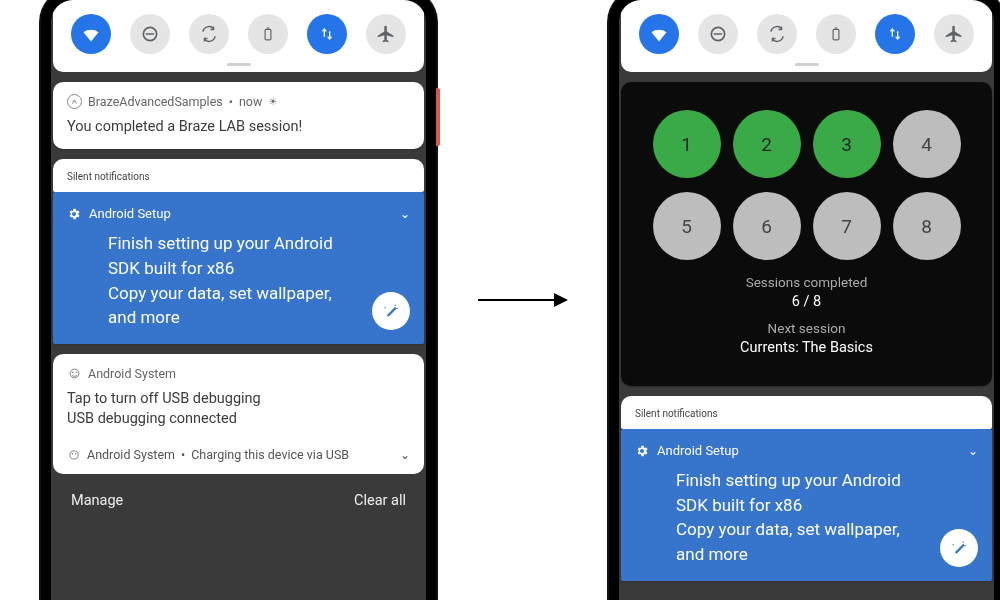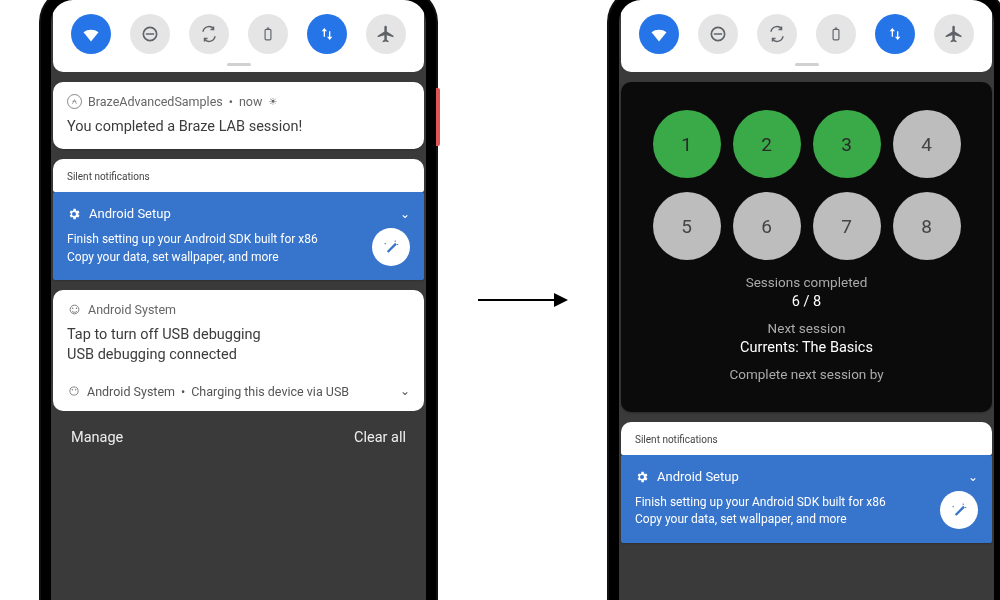--- a/index.html
+++ b/index.html
@@ -17,21 +17,21 @@
   .qs-handle{position:absolute;bottom:6px;left:50%;transform:translateX(-50%);width:24px;height:3px;background:#d0d0d0;border-radius:2px;}
   
   .card{background:#fff;border-radius:10px;margin:0 0 10px 0;padding:12px 14px;font-size:14.5px;color:#333;box-shadow:0 1px 2px rgba(0,0,0,0.2);}
   .card.tight{margin-bottom:2px;border-radius:10px 10px 2px 2px;}
   .notif-header{display:flex;align-items:center;font-size:12.5px;color:#666;margin-bottom:8px;gap:6px;}
   .notif-header .app-icon{width:15px;height:15px;border:1.2px solid #888;border-radius:50%;display:inline-flex;align-items:center;justify-content:center;font-size:9px;color:#888;}
   .notif-body{line-height:1.4;color:#3c3c3c;}
   .section-title{font-size:10px;color:#444;}
   .blue-card{background:#3774cb;color:#fff;border-radius:2px;padding:14px 14px;margin:-2px 0 10px 0;position:relative;box-shadow:0 1px 2px rgba(0,0,0,0.2);}
   .blue-header{display:flex;align-items:center;font-size:13px;gap:1px;margin-bottom:10px;justify-content:space-between;}
-  .blue-body{font-size:12px;line-height:1.45;padding-right:52px;}
+  .blue-body{font-size:17px;line-height:1.45;padding-right:52px;margin-left:41px;}
   .wand-circle{position:absolute;right:14px;bottom:14px;width:38px;height:38px;background:#fff;border-radius:50%;display:flex;align-items:center;justify-content:center;color:#3774cb;}
   .mini-notif{background:#fff;border-radius:2px 2px 10px 10px;padding:12px 14px;font-size:12.5px;color:#555;display:flex;align-items:center;justify-content:space-between;margin:-8px 0 10px 0;}
   .mini-left{display:flex;align-items:center;gap:6px;}
   .footer-row{display:flex;justify-content:space-between;padding:8px 18px 12px 18px;color:#eee;font-size:14.5px;}
   
   .dark-card{background:#0b0b0b;border-radius:10px;margin:0 0 10px 0;padding:28px 18px 30px 18px;color:#bfbfbf;text-align:center;box-shadow:0 1px 2px rgba(0,0,0,0.3);}
   .bubble-row{display:flex;justify-content:center;gap:12px;margin-bottom:14px;}
   .bubble{width:68px;height:68px;border-radius:50%;display:flex;align-items:center;justify-content:center;font-size:19px;color:#444;}
   .bubble.done{background:#3aa948;color:#2a2a2a;}
   .bubble.todo{background:#bdbdbd;}
@@ -233,21 +233,20 @@
               <div class="bubble todo">5</div>
               <div class="bubble todo">6</div>
               <div class="bubble todo">7</div>
               <div class="bubble todo">8</div>
             </div>
           </div>
       <div class="pg-label">Sessions completed</div>
       <div class="pg-value">6 / 8</div>
       <div class="pg-label">Next session</div>
       <div class="pg-value">Currents: The Basics</div>
-      <div class="pg-label">Complete next session by</div>
     </div>
 
     <div class="card tight" style="padding:12px 14px 10px;">
       <div class="section-title">Silent notifications</div>
     </div>
     <div class="blue-card">
       <div class="blue-header">
         <div class="gearbox">
           <span>
                 <svg width="14" height="14" viewBox="0 0 24 24" fill="#fff">

